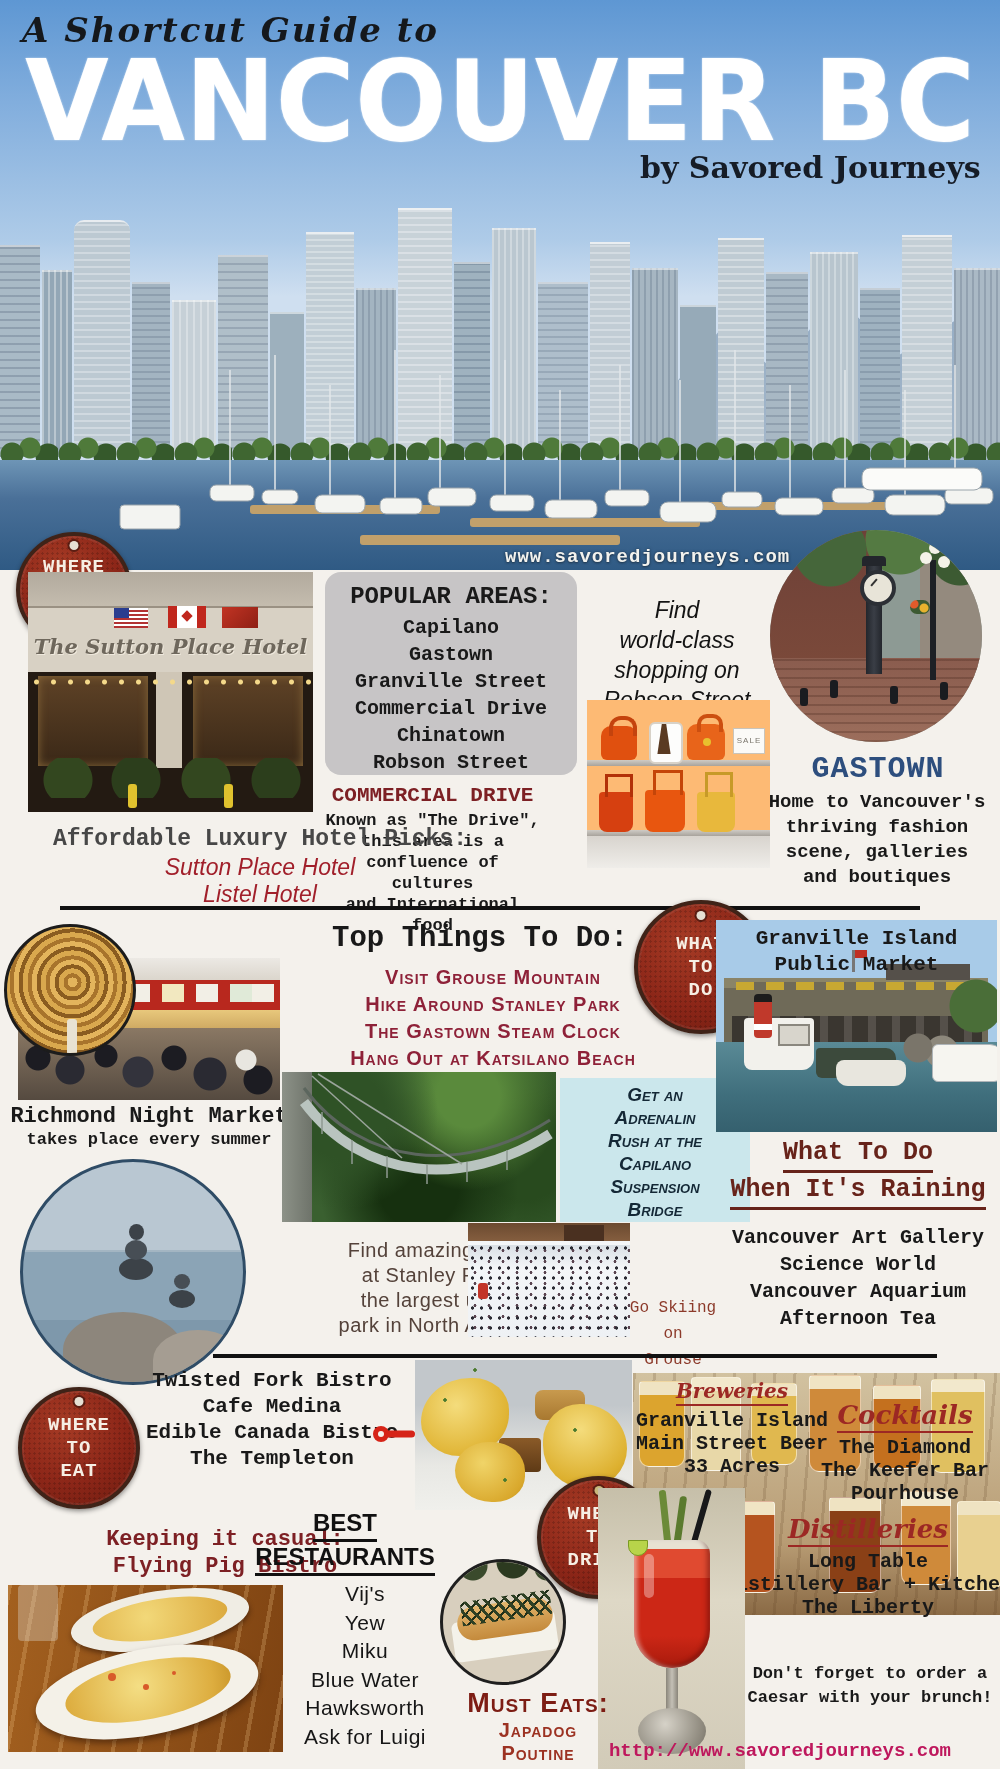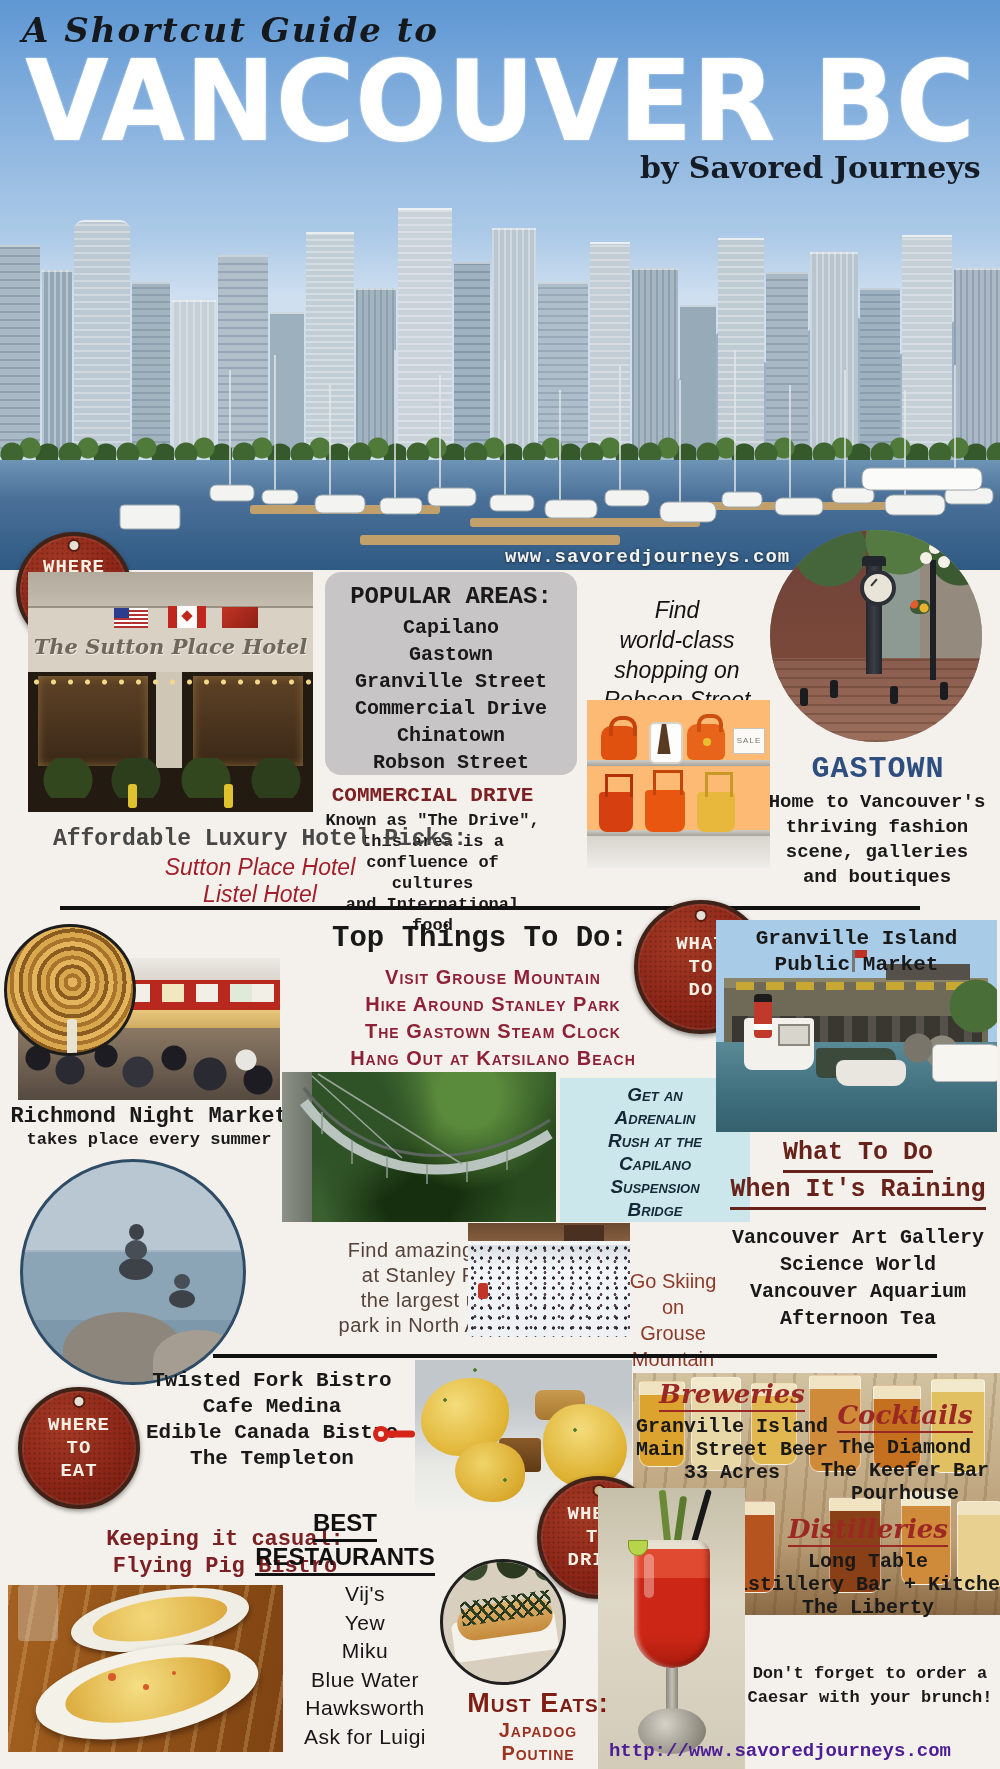--- a/index.html
+++ b/index.html
@@ -364,21 +364,21 @@
   <div class="photo" style="left:468px;top:1223px;width:162px;height:114px;
        background:radial-gradient(circle,#2c2c34 1.4px,transparent 1.9px),
                   radial-gradient(circle,#5a4450 1.2px,transparent 1.7px),
                   linear-gradient(180deg,#d8dee4 0 18%,#f4f6f8 40%,#eef1f4);
        background-size:9px 10px,14px 11px,100% 100%;">
     <div class="abs" style="left:0;top:0;width:162px;height:22px;background:linear-gradient(180deg,#6b4a30,#8a6242);box-shadow:inset 0 -4px 0 #f4f6f8;"></div>
     <div class="abs" style="left:96px;top:2px;width:40px;height:16px;background:#4a3categor020;background-color:#4a3020;"></div>
     <div class="abs" style="left:10px;top:60px;width:10px;height:16px;background:#c23428;border-radius:3px;"></div>
   </div>
 
-  <div class="abs ctr goth" style="left:628px;top:1268px;width:90px;font-size:20px;line-height:26px;color:#8c3a2a;">
+  <div class="abs ctr goth" style="left:628px;top:1295px;width:90px;font-size:16px;line-height:26px;color:#8c3a2a;font-family:Liberation Mono, monospace;">
     <div>Go Skiing</div>
     <div>on</div>
     <div>Grouse</div>
     <div>Mountain</div>
   </div>
 
   <div class="abs ctr" style="left:718px;top:1136px;width:280px;">
     <div class="tw" style="font-size:25px;line-height:33px;color:#67231a;">
       <div><span class="u">What To Do</span></div>
       <div><span class="u">When It's Raining</span></div>
@@ -463,21 +463,21 @@
     <div class="glass" style="left:240px;top:12px;width:46px;height:82px;background:linear-gradient(#efe3c2 0 16%,#c4701e 16%);"></div>
     <div class="glass" style="left:298px;top:6px;width:52px;height:92px;background:linear-gradient(#f2e8cc 0 13%,#e0c060 13%);"></div>
     <div class="glass" style="left:20px;top:120px;width:50px;height:95px;background:linear-gradient(#efe3c2 0 15%,#d99a2e 15%);"></div>
     <div class="glass" style="left:92px;top:128px;width:48px;height:90px;background:linear-gradient(#f0e4c4 0 15%,#b5541f 15%);"></div>
     <div class="glass" style="left:196px;top:124px;width:50px;height:94px;background:linear-gradient(#efe3c2 0 14%,#8a4016 14%);"></div>
     <div class="glass" style="left:268px;top:118px;width:48px;height:92px;background:linear-gradient(#f2e8cc 0 15%,#cf8a3a 15%);"></div>
     <div class="glass" style="left:324px;top:128px;width:42px;height:88px;background:linear-gradient(#efe3c2 0 15%,#e8d090 15%);"></div>
   </div>
 
   <div class="abs ctr" style="left:622px;top:1379px;width:220px;">
-    <div><span class="script u" style="font-size:26px;border-bottom-width:2px;">Breweries</span></div>
+    <div><span class="script u" style="font-size:20px;border-bottom-width:2px;">Breweries</span></div>
     <div class="tw" style="font-size:20px;line-height:23px;margin-top:3px;">
       <div>Granville Island</div>
       <div>Main Street Beer</div>
       <div>33 Acres</div>
     </div>
   </div>
 
   <div class="abs ctr" style="left:800px;top:1400px;width:210px;">
     <div><span class="script u" style="font-size:26px;border-bottom-width:2px;">Cocktails</span></div>
     <div class="tw" style="font-size:20px;line-height:23px;margin-top:3px;">
@@ -528,15 +528,15 @@
       <div>Japadog</div>
       <div>Poutine</div>
     </div>
   </div>
 
   <div class="abs ctr tw" style="left:742px;top:1662px;width:256px;font-size:17px;line-height:24px;">
     <div>Don't forget to order a</div>
     <div>Caesar with your brunch!</div>
   </div>
 
-  <div class="abs ctr" style="left:590px;top:1740px;width:380px;font-family:'Liberation Mono',monospace;font-weight:bold;font-size:19px;color:#4c1d95;">http://www.savoredjourneys.com</div>
+  <div class="abs ctr" style="left:590px;top:1740px;width:380px;font-family:'Liberation Mono',monospace;font-weight:bold;font-size:19px;color:#be185d;">http://www.savoredjourneys.com</div>
 
 </div>
 
 </body></html>

